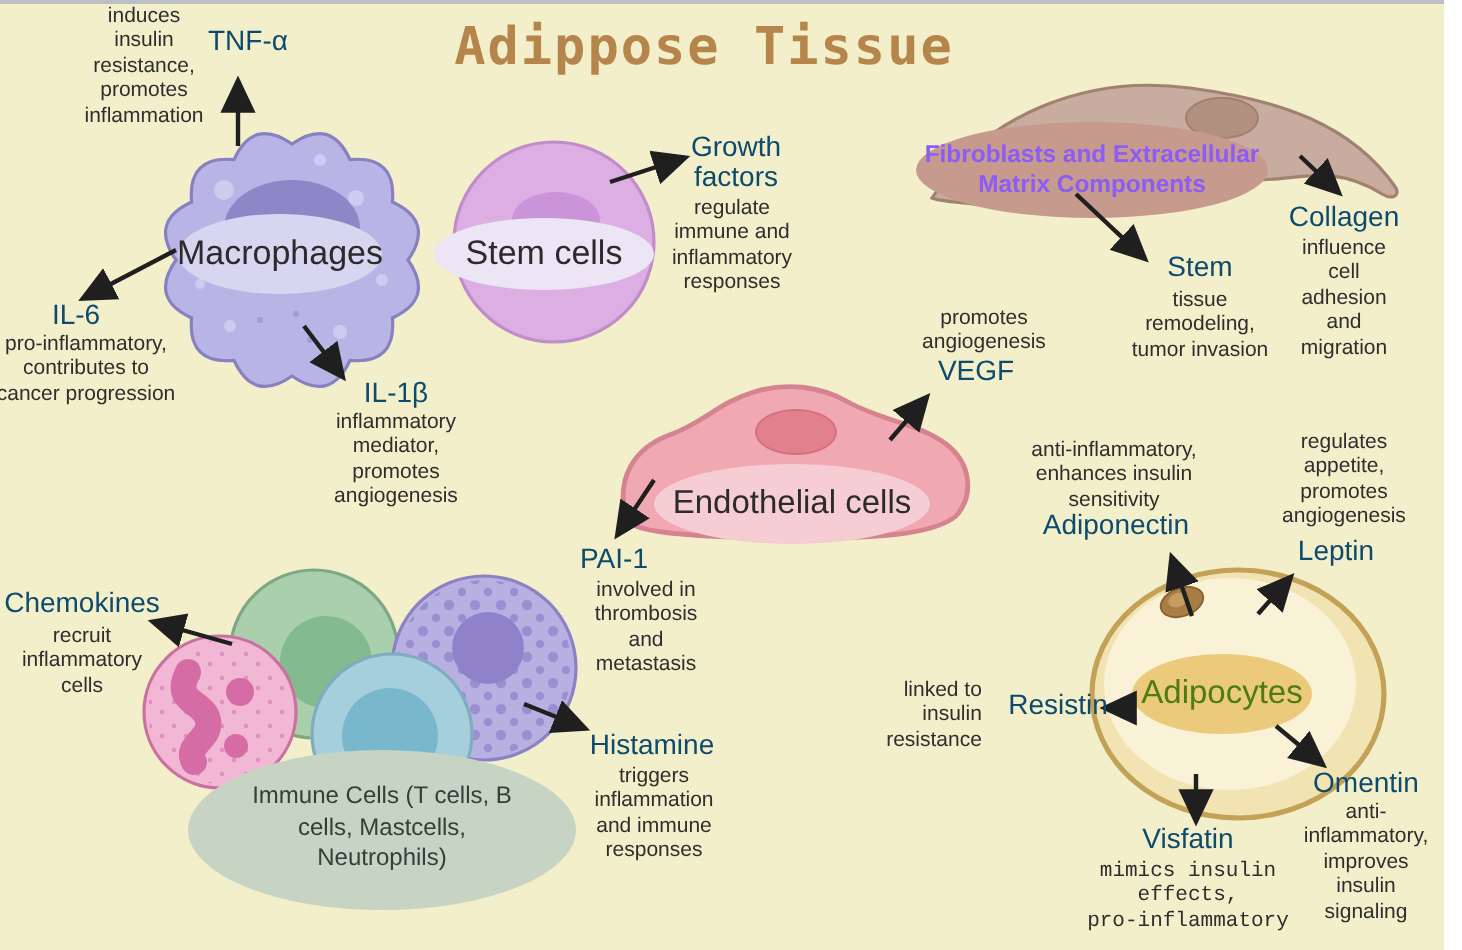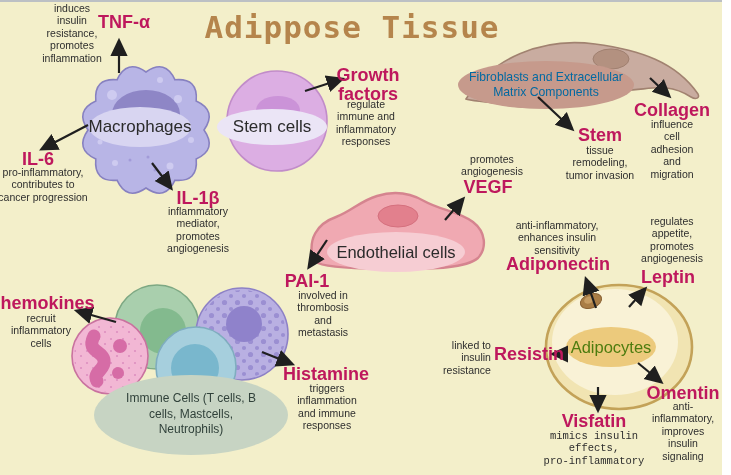--- a/index.html
+++ b/index.html
@@ -7,28 +7,28 @@
     position:relative;width:731px;height:475px;overflow:hidden;
     background:#f3efca;
     font-family:"Liberation Sans","DejaVu Sans",sans-serif;
   }
   #topline{position:absolute;left:0;top:0;width:731px;height:2px;background:#bcc0c4;}
   #rightstrip{position:absolute;right:0;top:0;width:9px;height:475px;background:#ffffff;}
   svg{position:absolute;left:0;top:0;}
   .abs{position:absolute;white-space:pre-line;text-align:center;transform:translateX(-50%);}
   .title{
     font-family:"DejaVu Sans Mono","Liberation Mono",monospace;
-    font-weight:bold;font-size:31px;color:#b5854c;letter-spacing:1px;white-space:nowrap;
+    font-weight:bold;font-size:26px;color:#b5854c;letter-spacing:1px;white-space:nowrap;
   }
-  .fname{font-weight:bold;font-size:18px;color:#be185d;line-height:1.08;}
+  .fname{font-weight:normal;font-size:14px;color:#0c4a6e;line-height:1.08;}
   .note{font-size:10.5px;color:#2e2e2e;line-height:1.18;}
   .cellband{transform:translate(-50%,-50%);color:#2b2b2b;}
   .band-lg{font-size:17px;}
   .band-md{font-size:16.5px;}
-  .band-sm{font-size:12.2px;line-height:1.25;color:#0369a1;}
+  .band-sm{font-size:12.2px;line-height:1.25;color:#8b5cf6;font-weight:bold;}
   .band-imm{font-size:12px;line-height:1.3;color:#30413a;}
   .band-adip{font-size:16.5px;color:#4d7c0f;}
 </style>
 </head>
 <body>
 
 <div id="stage">
 
   <svg width="731" height="475" viewBox="0 0 731 475">
     <defs>

